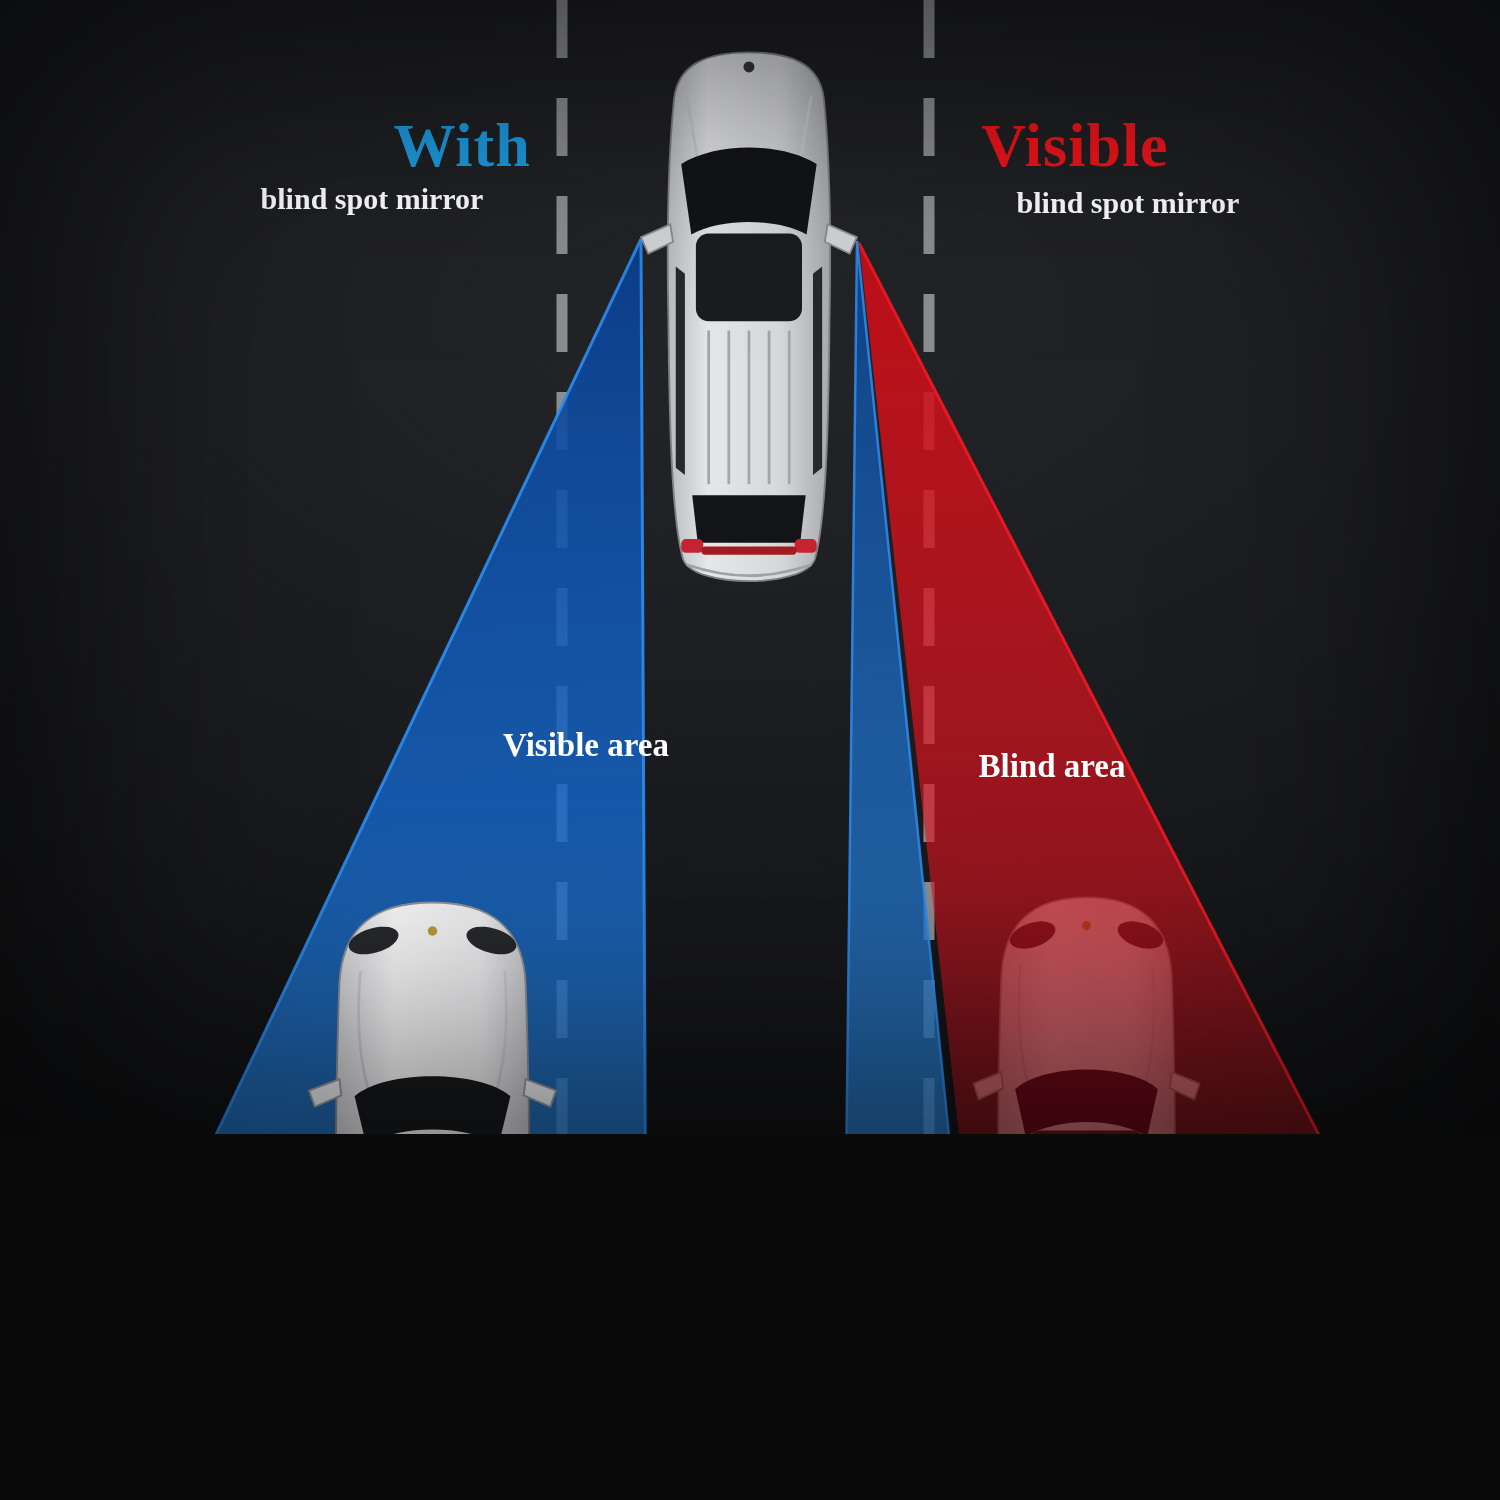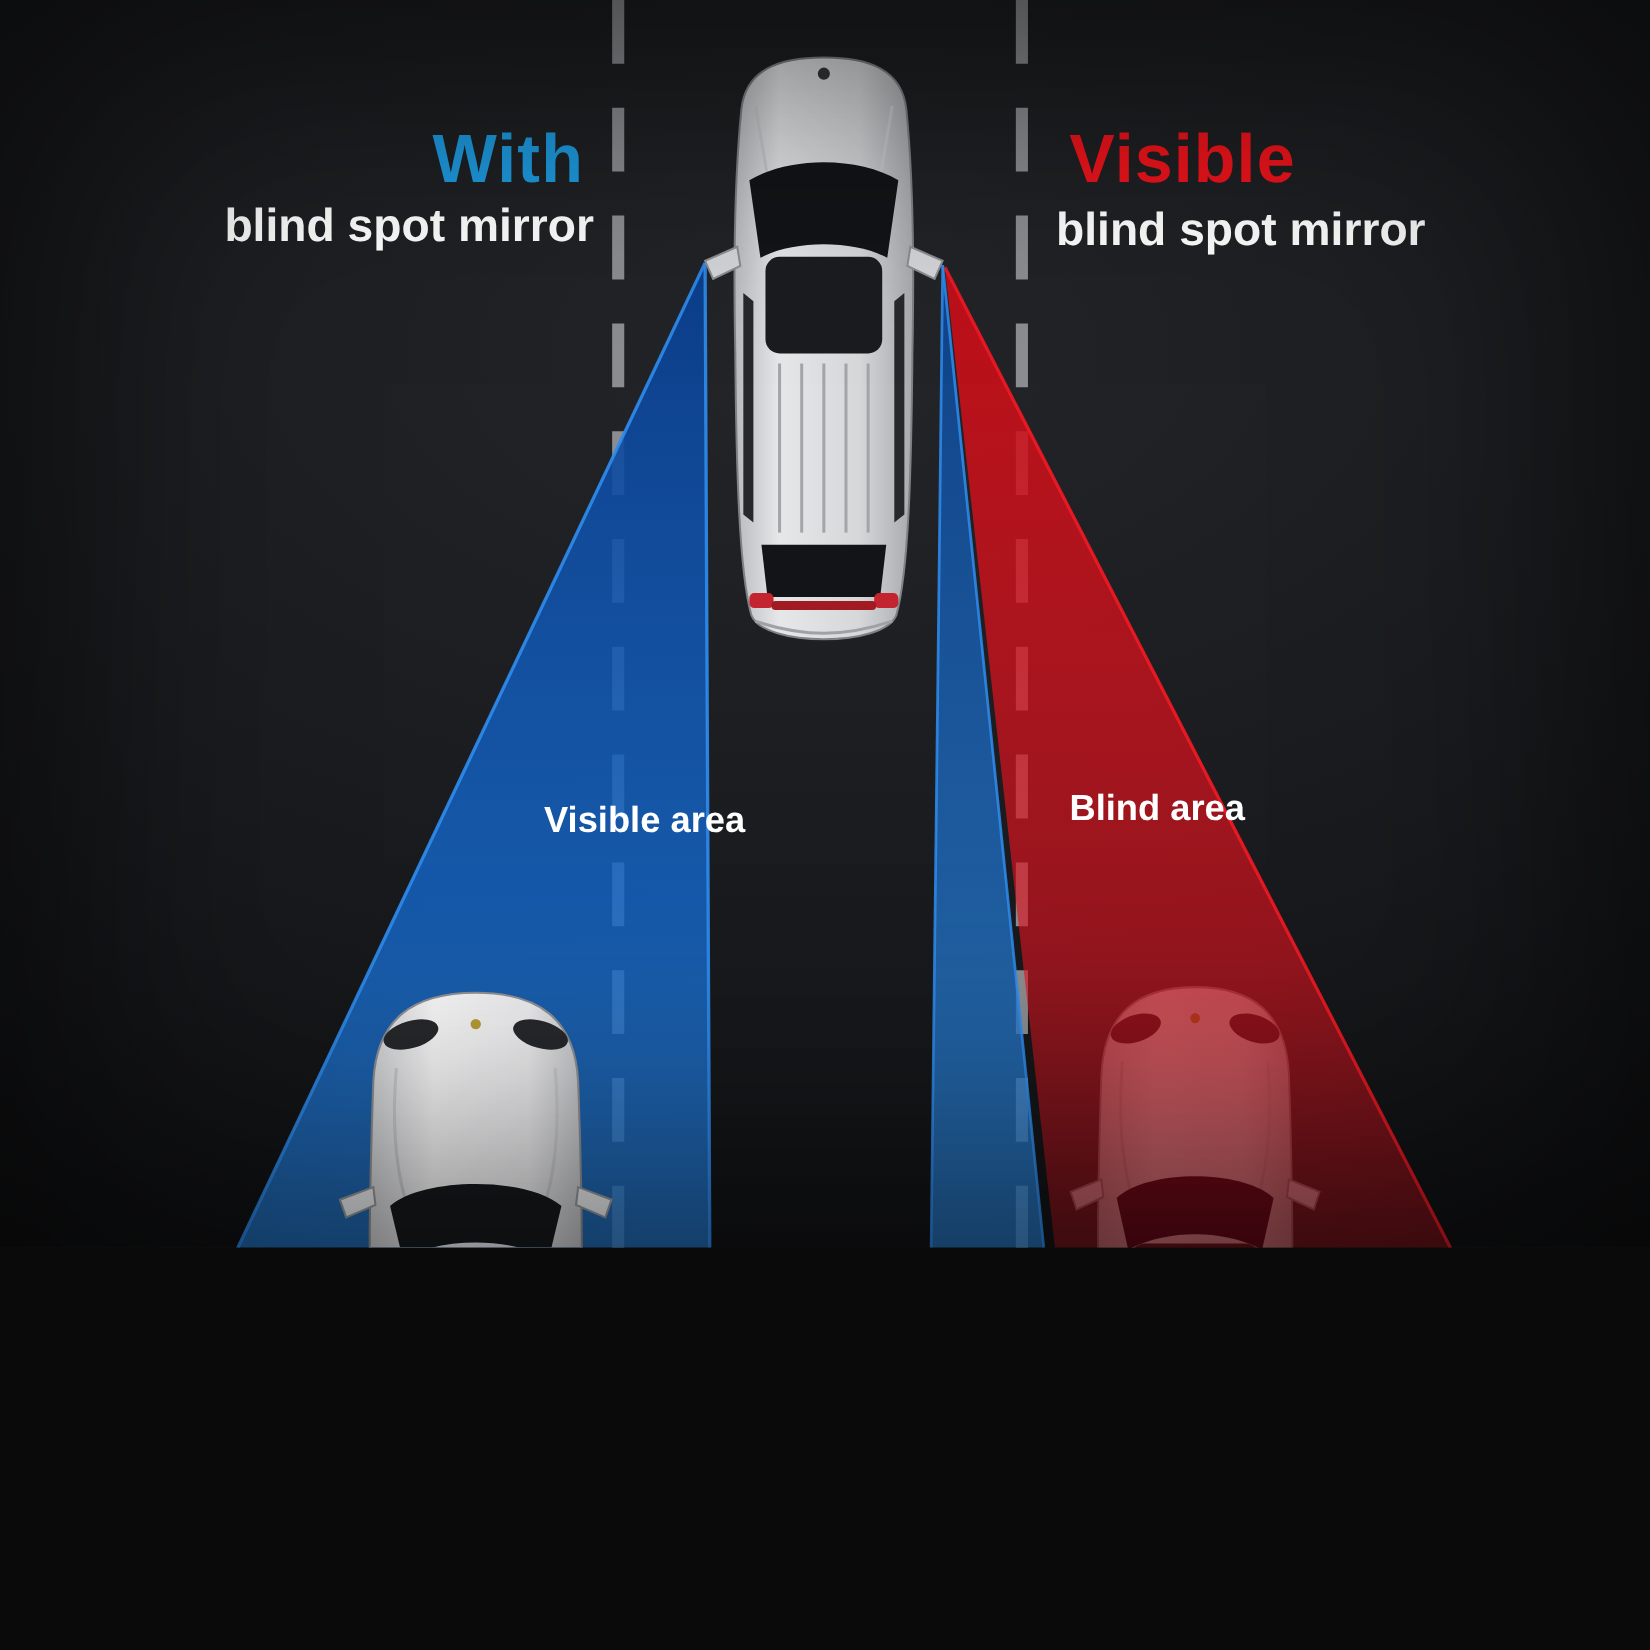--- a/index.html
+++ b/index.html
@@ -1,30 +1,30 @@
 <!DOCTYPE html>
 <html style="--with-accent: #1E9BE0; --without-accent: #F0141C; --beam-blue: #1D7AE0; --beam-red: #E01420; --lane-line: #97999C; --background: #151619; --text: #FFFFFF;"><head>
 <meta charset="utf-8">
 <style>
   html,body{margin:0;padding:0;background:#0a0a0b;}
   .canvas{
     position:relative;width:1500px;height:1134px;overflow:hidden;
     background:radial-gradient(130% 95% at 50% 28%, #242528 0%, #1a1b1e 45%, #0c0d0e 100%);
-    font-family:Liberation Sans, sans-serif;
+    font-family:Liberation Serif, serif;
   }
   .canvas::after{
     content:"";position:absolute;inset:0;pointer-events:none;
     box-shadow:inset 0 0 240px 70px rgba(0,0,0,.55);
   }
   .scene-svg{position:absolute;left:0;top:0;}
   .label{position:absolute;transform:translateX(-50%);color:#ffffff;white-space:nowrap;text-align:center;}
   .heading{font-size:62px;font-weight:bold;letter-spacing:1px;line-height:1;}
   .heading.with{color:var(--with-accent,#1E9BE0);}
   .heading.without{color:var(--without-accent,#F0141C);}
-  .subheading{font-size:42px;font-weight:bold;line-height:1;}
+  .subheading{font-size:30px;font-weight:bold;line-height:1;}
   .area-label{font-size:33px;font-weight:bold;line-height:1.18;}
 </style>
 </head>
 <body>
 
 <div class="canvas">
 
   <svg class="scene-svg" width="1500" height="1500" viewBox="0 0 1500 1500">
     <defs>
       <linearGradient id="gradBlue" x1="0" y1="0" x2="0" y2="1">
@@ -152,16 +152,16 @@
   </svg>
 
   <div class="label heading with" style="left:462px;top:114px;">With</div>
   <div class="label subheading" style="left:372px;top:184px;">blind spot mirror</div>
 
   <div class="label heading without" style="left:1075px;top:114px;">Visible</div>
   <div class="label subheading" style="left:1128px;top:188px;">blind spot mirror</div>
 
   <div class="label area-label" style="left:546px;top:726px;margin-left:40px;">Visible area</div>
 
-  <div class="label area-label" style="left:1052px;top:715px;">Blind area</div>
+  <div class="label area-label" style="left:1052px;top:747px;">Blind area</div>
 
 
 </div>
 
 </body></html>

